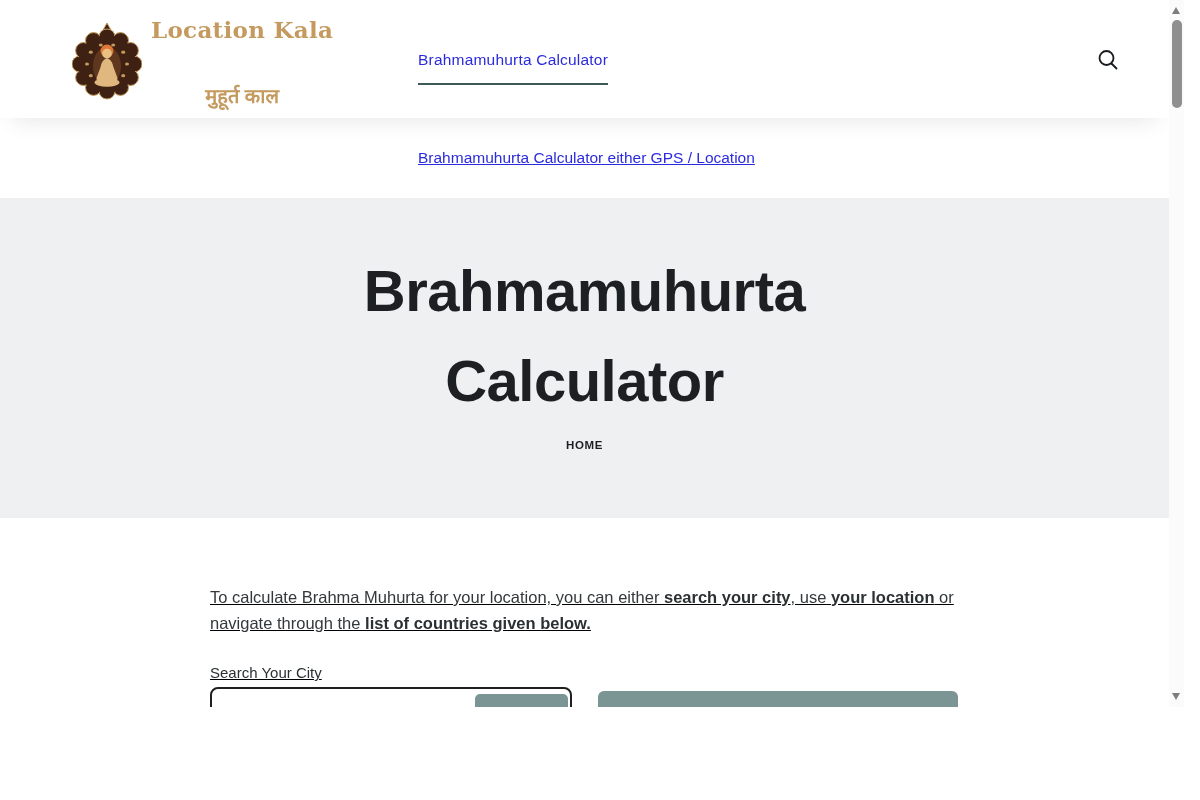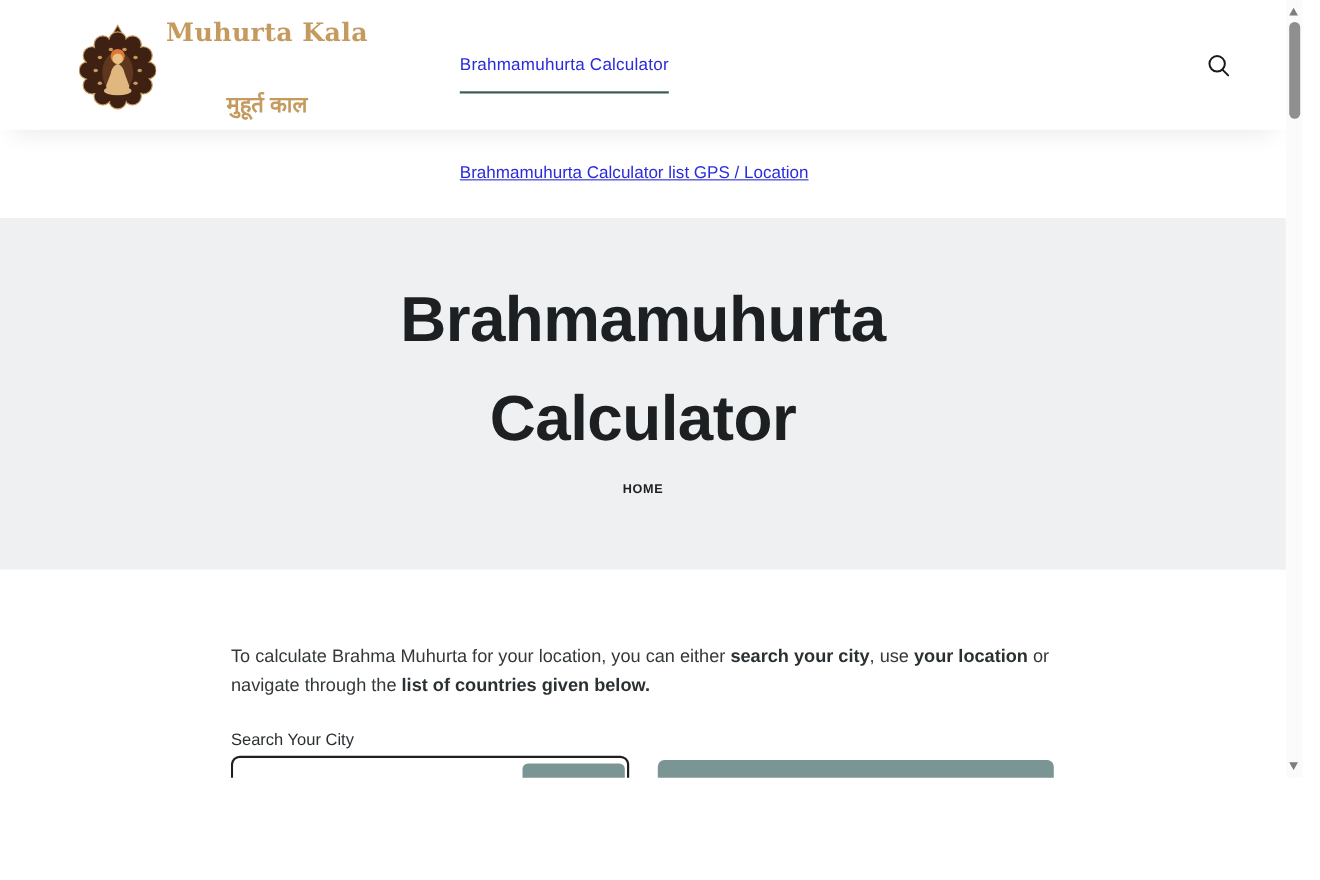--- a/index.html
+++ b/index.html
@@ -25,21 +25,21 @@
   
   .gps-bar { position:relative; height:80px; background:#ffffff; }
   .gps-link { position:absolute; left:418px; top:31px; font-size:15.5px; color:#2b2bdd; text-decoration:underline; cursor:pointer; }
 
   
   .hero { height:320px; background:#eff0f1; text-align:center; }
   .hero h1 { margin:0 auto; padding-top:48px; width:640px; font-size:58px; line-height:90px; font-weight:900; color:#1c2023; letter-spacing:-0.5px; }
   .breadcrumb { margin-top:13px; font-size:11.5px; font-weight:700; letter-spacing:0.6px; color:#1c2023; cursor:pointer; display:inline-block; }
 
   
-  .content { padding:66px 0 0 210px; background:#ffffff; }
+  .content { padding:66px 0 0 210px; background:#ffffff;text-decoration:underline; }
   .intro { width:760px; font-size:16.5px; line-height:26px; color:#33383b; font-weight:400; }
   .intro b { font-weight:700; color:#2b3033; }
   .search-label { display:block; margin-top:28px; font-size:15px; color:#2a2f32; }
   .search-row { display:flex; margin-top:6px; gap:26px; align-items:flex-start; }
   .city-input-wrap { position:relative; width:362px; height:44px; background:#ffffff; border:2px solid #1f1f1f; border-radius:8px; }
   .city-input { position:absolute; left:0; top:0; width:255px; height:100%; border:none; outline:none; border-radius:8px; font-size:15px; padding:0 12px; font-family:"Liberation Sans", sans-serif; }
   .sage-btn { background:#7b9594; border:none; cursor:pointer; }
   .sage-btn.inner { position:absolute; right:2px; top:5px; width:93px; height:34px; border-radius:5px; }
   .sage-btn.wide { position:relative; width:360px; height:44px; border-radius:6px; margin-top:4px; }
 
@@ -89,39 +89,39 @@
                 <ellipse cx="51.2" cy="32.2" rx="2" ry="1.6"></ellipse>
             </g>
             <ellipse cx="35" cy="46" rx="14" ry="19" fill="#7a4a26" opacity="0.55"></ellipse>
             <circle cx="35" cy="31" r="6.5" fill="#df7736"></circle>
             <circle cx="35" cy="33.5" r="4.8" fill="#e9c183"></circle>
             <path d="M35 38 C31 39.5 29.5 43 28.6 47 L24.5 58 C24 61.5 28 63.5 35 63.5 C42 63.5 46 61.5 45.5 58 L41.4 47 C40.5 43 39 39.5 35 38 Z" fill="#e0b87f"></path>
             <ellipse cx="35" cy="62.5" rx="12.5" ry="4.2" fill="#e0b87f"></ellipse>
           </svg>
         </span>
         <span class="brand-text">
-          <span class="brand-name">Muhurta Kala</span>
+          <span class="brand-name">Location Kala</span>
           <span class="brand-devanagari">मुहूर्त काल</span>
         </span>
       </a>
 
       <nav class="main-nav">
         <a class="nav-item active">Brahmamuhurta Calculator</a>
       </nav>
 
       <button class="search-btn">
         <svg width="26" height="26" viewBox="0 0 26 26">
           <circle cx="11.5" cy="11" r="7" fill="none" stroke="#16191d" stroke-width="1.8"></circle>
           <line x1="16.5" y1="16.5" x2="21.5" y2="21.5" stroke="#16191d" stroke-width="1.8" stroke-linecap="round"></line>
         </svg>
       </button>
     </header>
 
     <div class="gps-bar">
-      <a class="gps-link">Brahmamuhurta Calculator list GPS / Location</a>
+      <a class="gps-link">Brahmamuhurta Calculator either GPS / Location</a>
     </div>
 
     <section class="hero">
       <h1>Brahmamuhurta Calculator</h1>
       <div class="breadcrumb">HOME</div>
     </section>
 
     <section class="content">
       <p class="intro"><span>To calculate Brahma Muhurta for your location, you can either </span><b>search your city</b><span>, use </span><b>your location</b><span> or navigate through the </span><b>list of countries given below.</b></p>
 

